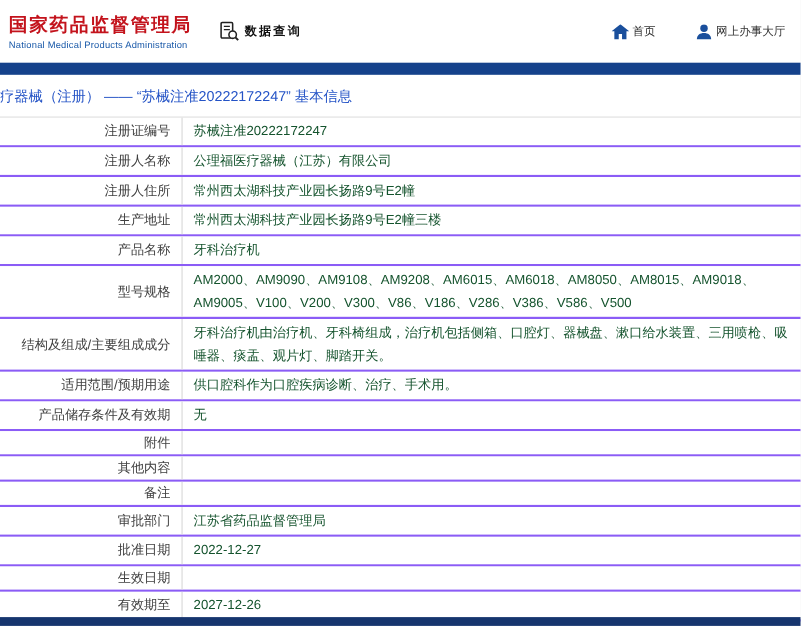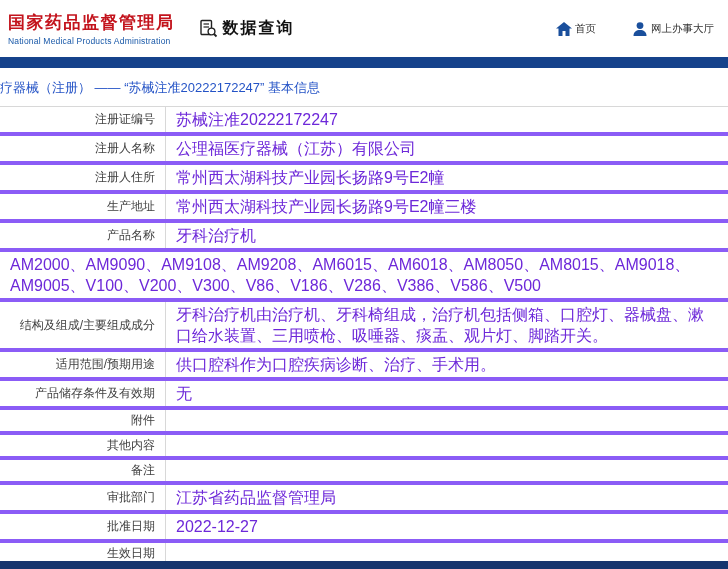--- a/index.html
+++ b/index.html
@@ -6,36 +6,36 @@
   html,body { background:#e8e8e8; }
   body { font-family:"Liberation Sans","DejaVu Sans",sans-serif; }
   .page { width:728px; height:569px; position:relative; overflow:hidden; background:#fff; margin:0 auto; }
 
   
   .topbar { height:57px; display:flex; align-items:center; padding:0 14px 0 8px; background:#fff; }
   .brand { display:flex; flex-direction:column; cursor:pointer; }
   .brand-cn { font-size:17px; font-weight:bold; color:#c3131c; letter-spacing:1.5px; }
   .brand-en { font-size:8.5px; color:#1858a8; margin-top:2px; letter-spacing:.2px; }
   .section { display:flex; align-items:center; margin-left:24px; gap:5px; }
-  .dq-text { font-size:16px; font-weight:bold; color:#111; letter-spacing:2px; }
+  .dq-text { font-size:11px; font-weight:bold; color:#111; letter-spacing:2px; }
   .spacer { flex:1; }
   .navitem { display:flex; flex-direction:row; align-items:center; gap:3px; font-size:10.5px; color:#333; margin-left:36px; cursor:pointer; }
 
   .bluebar { height:11px; background:#15428b; }
 
   
   .pagetitle { margin:11px 0 9px -13px; font-size:13px; color:#2453c6; white-space:nowrap; }
 
   
   .table { border-top:1px solid #d8d8d8; width:100%; }
-  .tr { display:flex; border-bottom:4px solid #8b5cf6; min-height:23px; background:#fff; }
+  .tr { display:flex; border-bottom:2px solid #8b5cf6; min-height:23px; background:#fff; }
   .th { width:166px; flex:none; border-right:1px solid #d8d8d8;
         display:flex; align-items:center; justify-content:flex-end;
         text-align:right; color:#404040; font-size:12px; padding:2px 10px 2px 4px; gap:3px; }
-  .td { flex:1; display:flex; align-items:center; color:#6d28d9; font-size:16px;
+  .td { flex:1; display:flex; align-items:center; color:#14532d; font-size:12px;
         padding:2px 10px; line-height:21px; }
 
   .footbar { position:absolute; bottom:0; left:0; right:0; height:8px; background:#16356e; }
 
   .icon svg { display:block; }
 </style>
 </head>
 <body>
 
 <div class="page">
@@ -100,20 +100,21 @@
     </div>
     <div class="tr">
       <div class="th">生产地址</div>
       <div class="td">常州西太湖科技产业园长扬路9号E2幢三楼</div>
     </div>
     <div class="tr">
       <div class="th">产品名称</div>
       <div class="td">牙科治疗机</div>
     </div>
     <div class="tr">
+      <div class="th">型号规格</div>
       <div class="td">AM2000、AM9090、AM9108、AM9208、AM6015、AM6018、AM8050、AM8015、AM9018、AM9005、V100、V200、V300、V86、V186、V286、V386、V586、V500</div>
     </div>
     <div class="tr">
       <div class="th">结构及组成/主要组成成分</div>
       <div class="td">牙科治疗机由治疗机、牙科椅组成，治疗机包括侧箱、口腔灯、器械盘、漱口给水装置、三用喷枪、吸唾器、痰盂、观片灯、脚踏开关。</div>
     </div>
     <div class="tr">
       <div class="th">适用范围/预期用途</div>
       <div class="td">供口腔科作为口腔疾病诊断、治疗、手术用。</div>
     </div>

